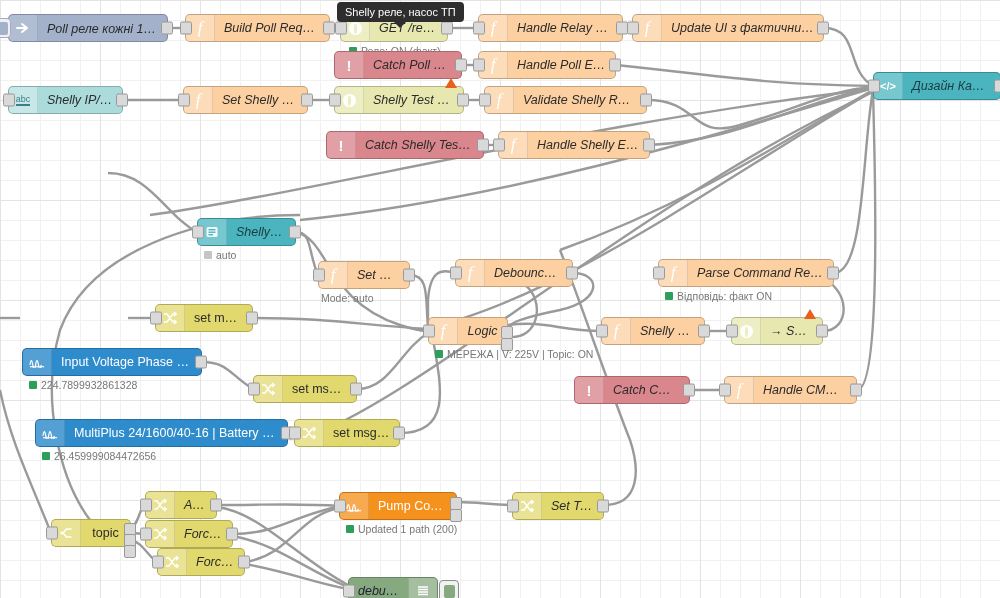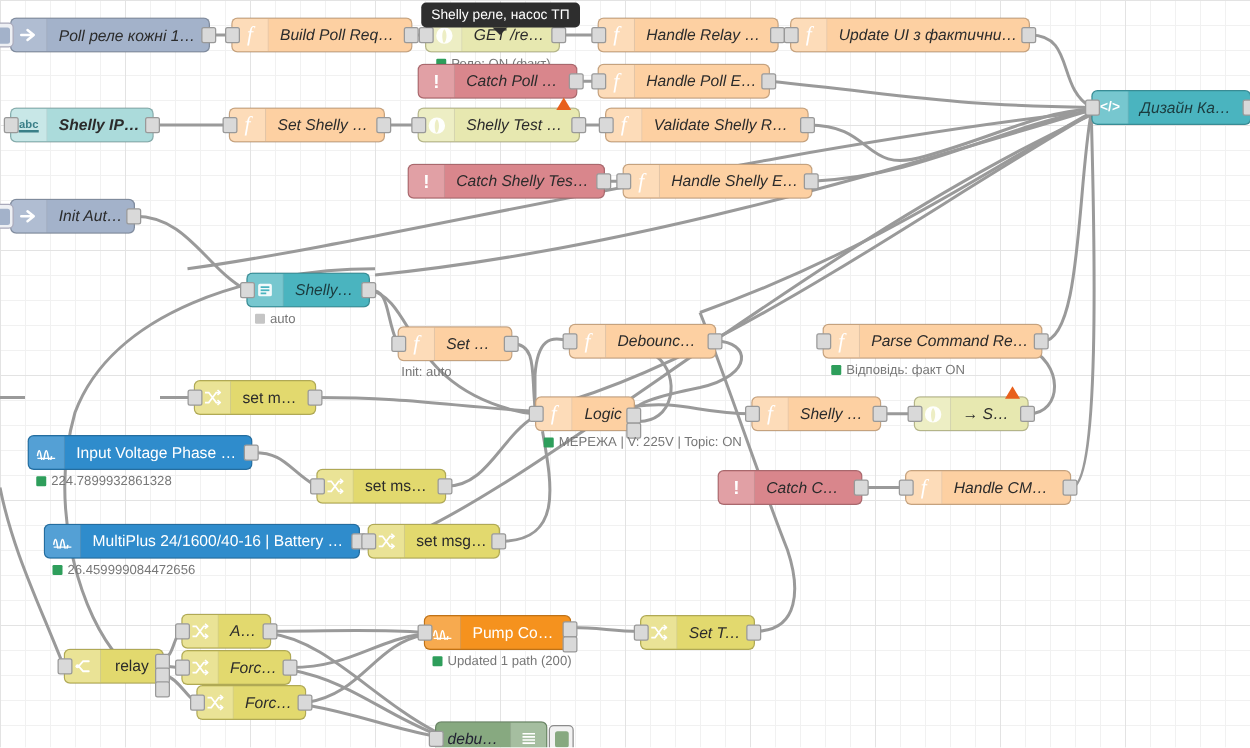--- a/index.html
+++ b/index.html
@@ -288,21 +288,21 @@
 
   <div class="node n-func" style="left:478px;top:51px;width:138px;">
     <div class="ic">
         <span style="font-family:'Liberation Serif',serif;font-style:italic;font-size:17px;color:#fff;">f</span>
       </div>
     <div class="lbl">Handle Poll Error</div>
     <div class="port in"></div>
     <div class="port out"></div>
   </div>
 
-  <div class="node n-string lbl-left" style="left:8px;top:86px;width:115px;font-weight:bold;">
+  <div class="node n-string lbl-left" style="left:8px;top:86px;width:115px;">
     <div class="ic">
         <span style="font-size:9px;font-style:normal;color:#3a7f88;border-bottom:2px solid #3a7f88;line-height:1;">abc</span>
       </div>
     <div class="lbl">Shelly IP/URL</div>
     <div class="port in"></div>
     <div class="port out"></div>
   </div>
 
   <div class="node n-func" style="left:183px;top:86px;width:125px;">
     <div class="ic">
@@ -344,32 +344,20 @@
 
   <div class="node n-func" style="left:498px;top:131px;width:152px;">
     <div class="ic">
         <span style="font-family:'Liberation Serif',serif;font-style:italic;font-size:17px;color:#fff;">f</span>
       </div>
     <div class="lbl">Handle Shelly Error</div>
     <div class="port in"></div>
     <div class="port out"></div>
   </div>
 
-  <div class="node n-inject lbl-left" style="left:8px;top:159px;width:100px;">
-    <div class="btnsq">
-        <i></i>
-      </div>
-    <div class="ic">
-      <svg width="14" height="14" viewBox="0 0 14 14">
-          <path d="M1 7h8M6 3l5 4-5 4" stroke="#fff" stroke-width="2" fill="none" stroke-linecap="round" stroke-linejoin="round"></path>
-        </svg>
-    </div>
-    <div class="lbl">Init Auto ¹</div>
-    <div class="port out"></div>
-  </div>
 
   <div class="node n-ui" style="left:197px;top:218px;width:99px;">
     <div class="ic">
       <svg width="14" height="14" viewBox="0 0 14 14">
           <rect x="1.5" y="2" width="11" height="10" rx="1.5" fill="#fff" opacity="0.9"></rect>
           <rect x="3.5" y="4" width="7" height="1.4" fill="#4ab4bf"></rect>
           <rect x="3.5" y="6.5" width="7" height="1.4" fill="#4ab4bf"></rect>
           <rect x="3.5" y="9" width="4.5" height="1.4" fill="#4ab4bf"></rect>
         </svg>
     </div>
@@ -383,21 +371,21 @@
   </div>
 
   <div class="node n-func" style="left:318px;top:261px;width:92px;">
     <div class="ic">
         <span style="font-family:'Liberation Serif',serif;font-style:italic;font-size:17px;color:#fff;">f</span>
       </div>
     <div class="lbl">Set Mode</div>
     <div class="port in"></div>
     <div class="port out"></div>
     <div class="status" style="left:2px;">
-      <span>Init: auto</span>
+      <span>Mode: auto</span>
     </div>
   </div>
 
   <div class="node n-func" style="left:455px;top:259px;width:118px;">
     <div class="ic">
         <span style="font-family:'Liberation Serif',serif;font-style:italic;font-size:17px;color:#fff;">f</span>
       </div>
     <div class="lbl">Debounce 15s</div>
     <div class="port in"></div>
     <div class="port out"></div>
@@ -535,21 +523,21 @@
     <div class="port out"></div>
   </div>
 
   <div class="node n-switch" style="left:51px;top:519px;width:80px;">
     <div class="ic">
       <svg width="14" height="14" viewBox="0 0 14 14">
           <path d="M12 3H7.5L4 7l3.5 4H12" stroke="#fff" stroke-width="1.5" fill="none" stroke-linecap="round"></path>
           <circle cx="3" cy="7" r="1.6" fill="#fff"></circle>
         </svg>
     </div>
-    <div class="lbl">relay</div>
+    <div class="lbl">topic</div>
     <div class="port in"></div>
     <div class="port out" style="top:3px;transform:none;"></div>
     <div class="port out" style="top:14px;transform:none;"></div>
     <div class="port out" style="top:25px;transform:none;"></div>
   </div>
 
   <div class="node n-change" style="left:145px;top:491px;width:72px;">
     <div class="ic">
       <svg width="14" height="14" viewBox="0 0 14 14">
           <path d="M1 3h3l6 8h3M1 11h3l6-8h3" stroke="#fff" stroke-width="1.4" fill="none"></path>

